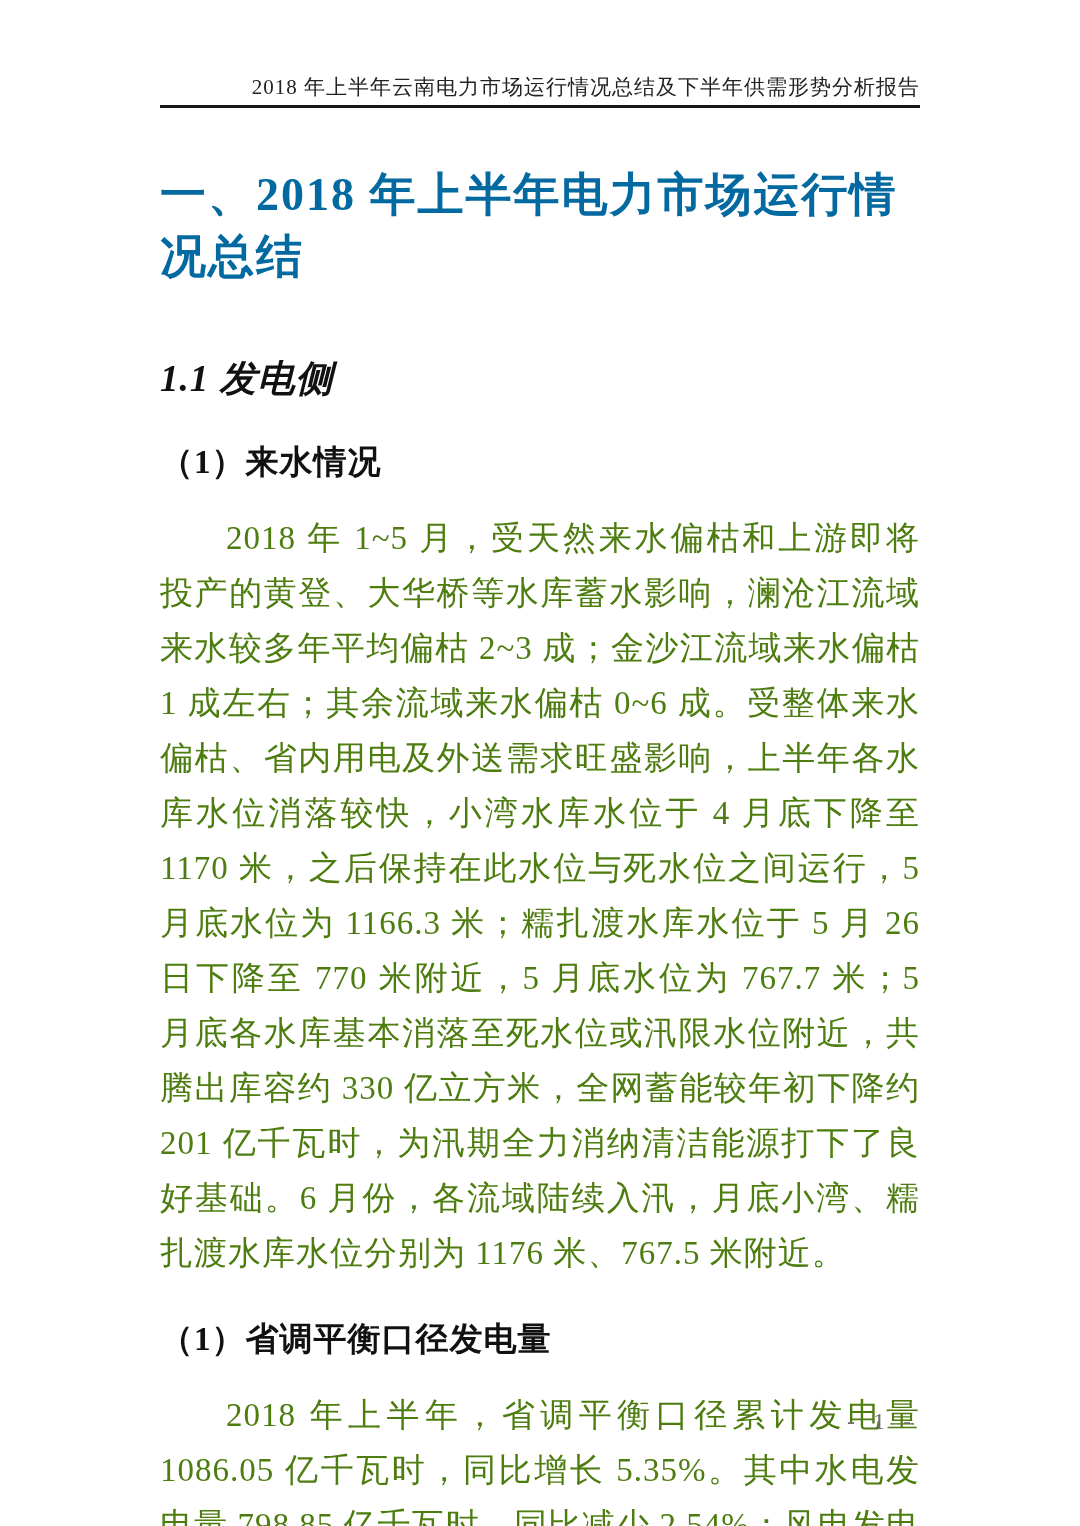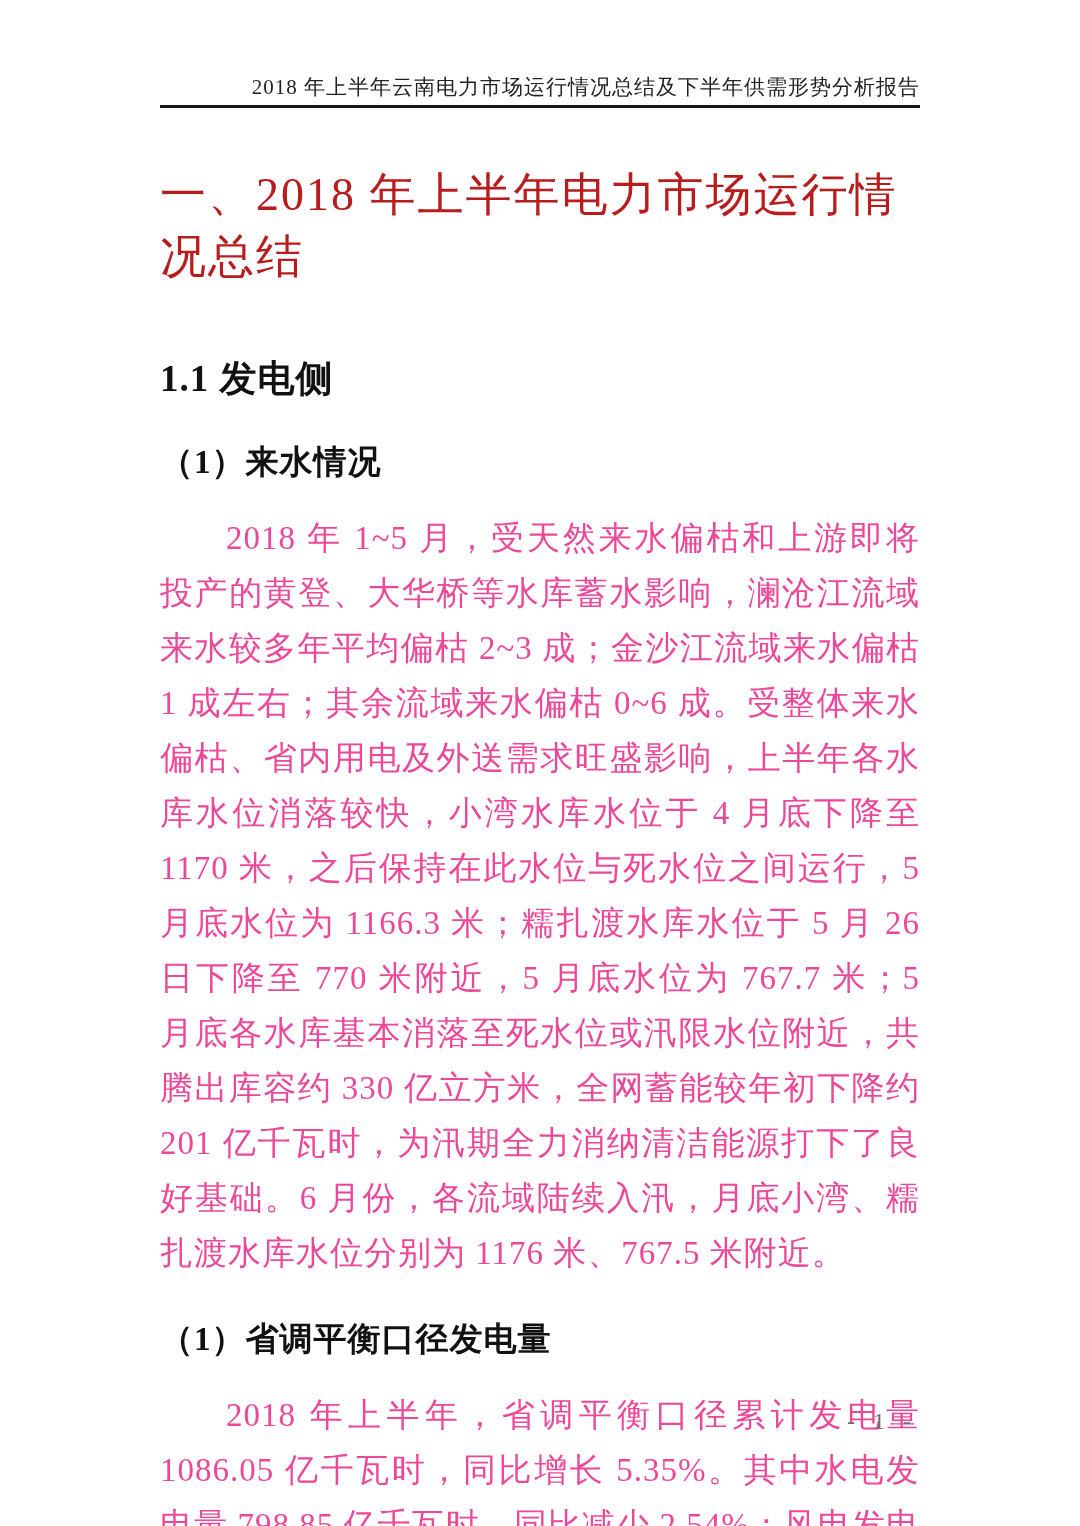--- a/index.html
+++ b/index.html
@@ -30,48 +30,49 @@
     display: block;
     text-align: right;
     font-size: 21px;
     letter-spacing: 1px;
     color: #222;
     line-height: 26px;
   }
   h1.doc-title {
     margin: 56px 0 0 0;
     font-size: 46px;
-    font-weight: normal;
+    font-weight: bold;
     letter-spacing: 2px;
     line-height: 62px;
-    color: #b91c1c;
+    color: #0369a1;
   }
   h2.section-heading {
     margin: 66px 0 0 0;
     font-size: 37px;
     font-weight: bold;
     letter-spacing: 1px;
     color: #111;
+    font-style: italic;
   }
   h3.sub-heading {
     margin: 36px 0 0 0;
     font-size: 33px;
     font-weight: bold;
     letter-spacing: 1px;
     color: #111;
   }
   p.body-para {
     margin: 26px 0 0 0;
     font-size: 33px;
     line-height: 55px;
     text-align: justify;
     text-align-last: left;
     text-indent: 2em;
     letter-spacing: 1px;
-    color: #ec4899;
+    color: #4d7c0f;
   }
   .page-number {
     position: absolute;
     top: 1408px;
     right: 163px;
     font-size: 24px;
     letter-spacing: 6px;
     color: #6e6e6e;
   }
   .watermark {

